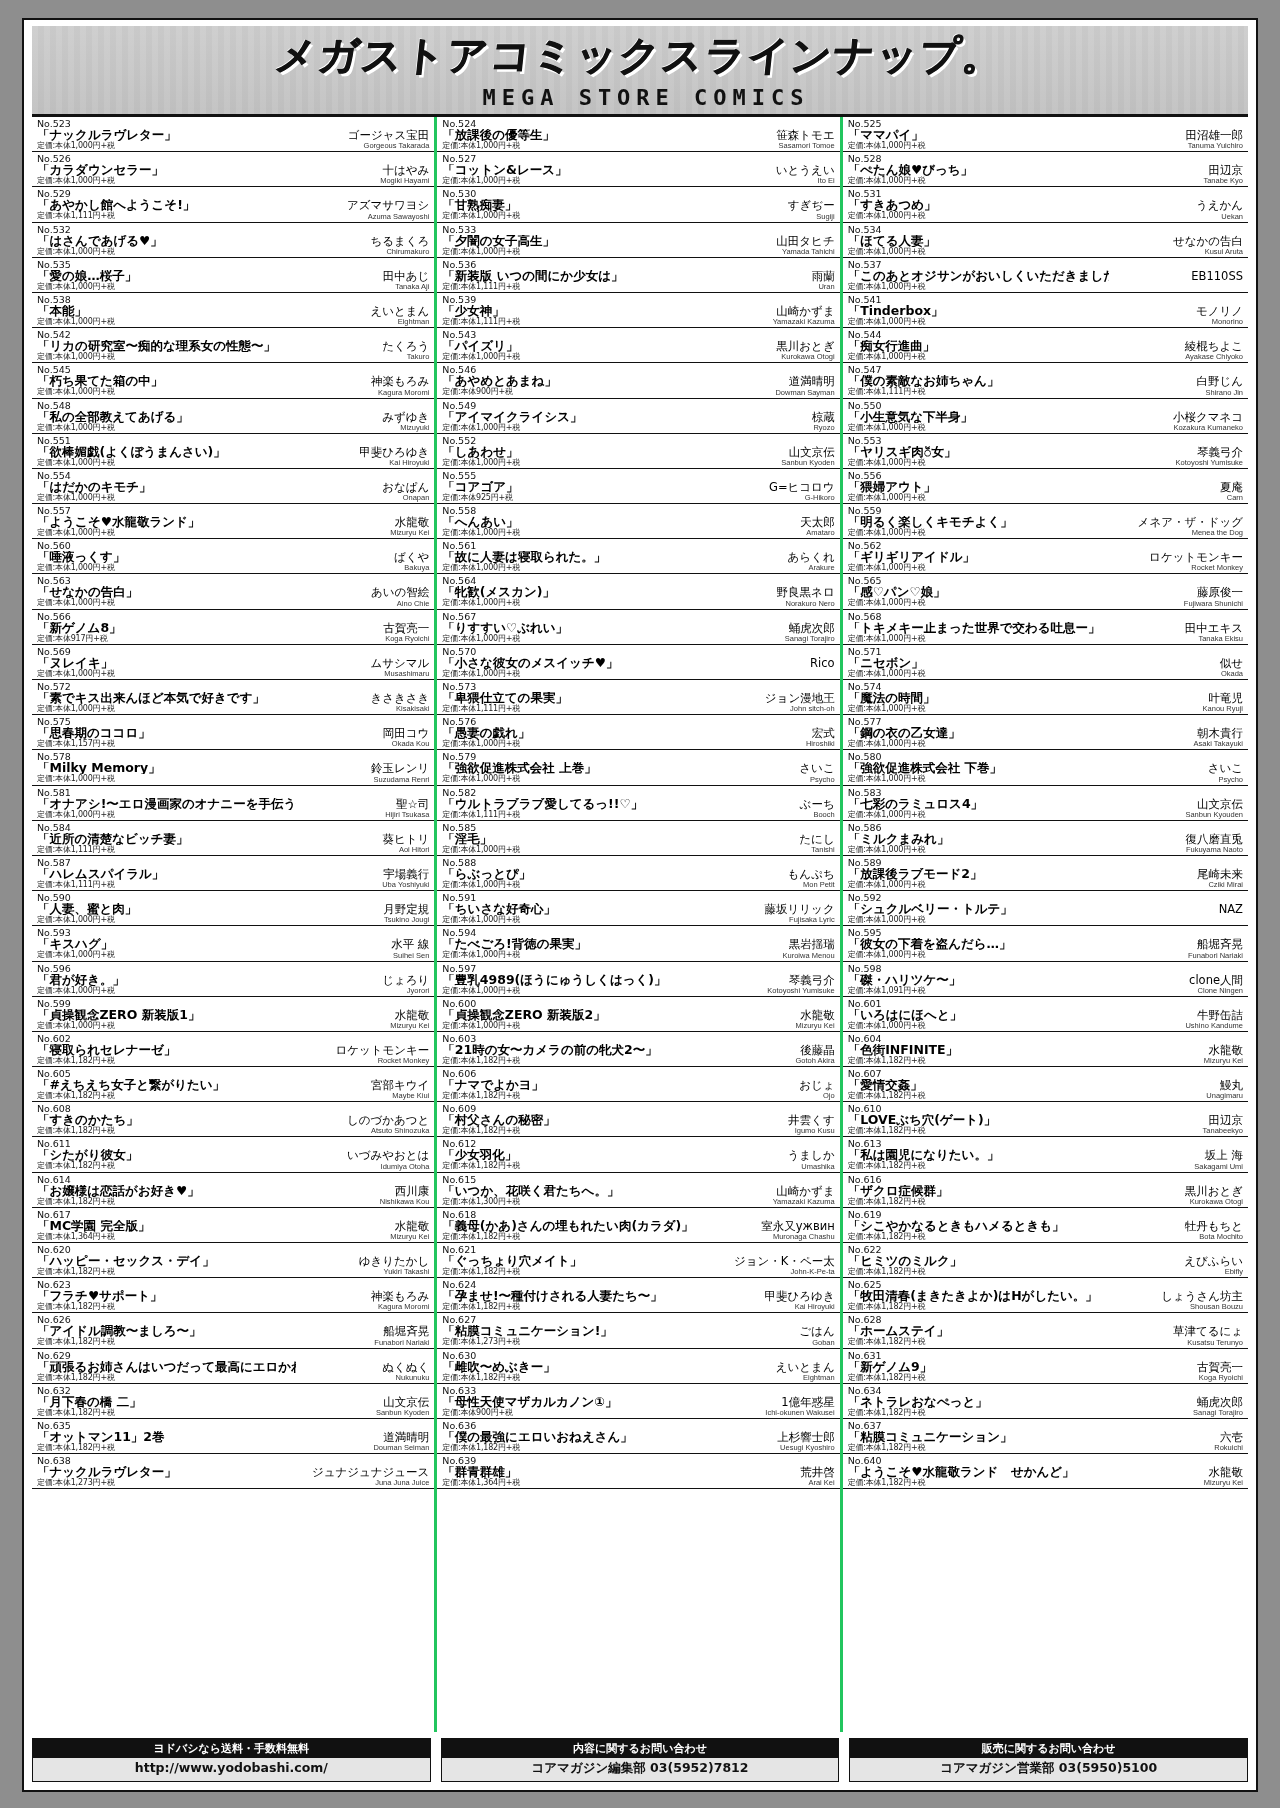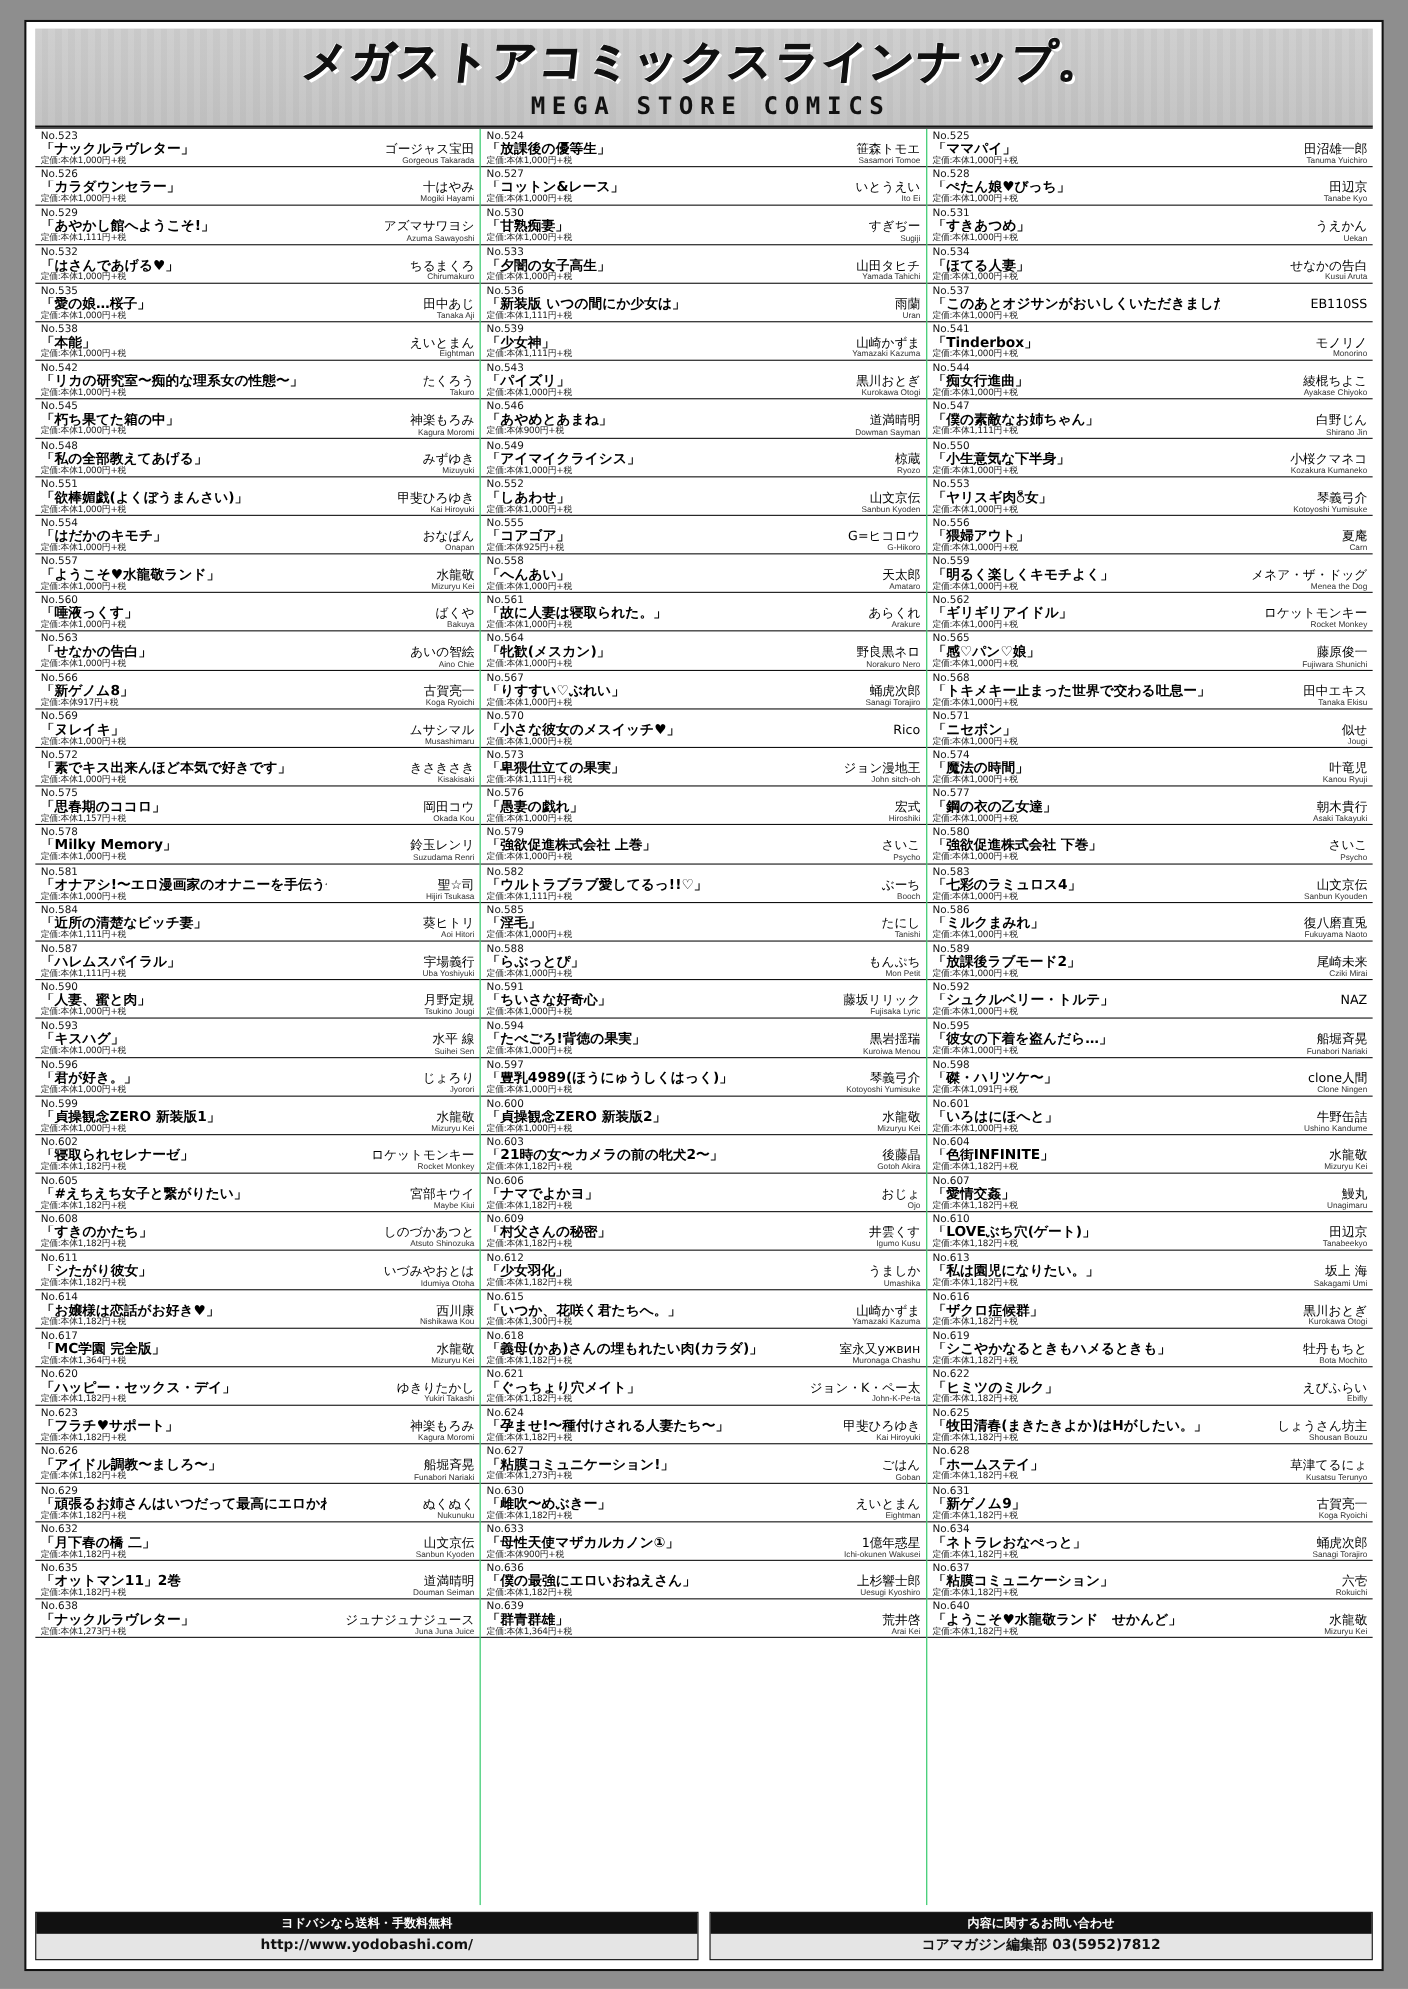--- a/index.html
+++ b/index.html
@@ -65,21 +65,21 @@
   .grid{
     flex:1 1 auto;
     display:grid;
     grid-template-columns:1fr 1fr 1fr;
     column-gap:0;
     border-top:1px solid #111;
     overflow:hidden;
   }
   .col{
     display:flex;flex-direction:column;
-    border-right:1px solid #22c55e;
+    border-right:3px solid #22c55e;
   }
   .col:last-child{border-right:none;}
   .entry{
     border-bottom:1px solid #111;
     padding:2px 5px 2px 5px;
     position:relative;
     height:35.2px;
     box-sizing:border-box;
     overflow:hidden;
   }
@@ -1010,21 +1010,21 @@
             <div class="price">定価:本体1,000円+税</div>
             <div class="romaji">Tanaka Ekisu</div>
           </div>
           <div class="entry">
             <div class="no">No.571</div>
             <div class="row2">
               <div class="ttl">「ニセボン」</div>
               <div class="author">似せ</div>
             </div>
             <div class="price">定価:本体1,000円+税</div>
-            <div class="romaji">Jougi</div>
+            <div class="romaji">Okada</div>
           </div>
           <div class="entry">
             <div class="no">No.574</div>
             <div class="row2">
               <div class="ttl">「魔法の時間」</div>
               <div class="author">叶竜児</div>
             </div>
             <div class="price">定価:本体1,000円+税</div>
             <div class="romaji">Kanou Ryuji</div>
           </div>
@@ -1231,16 +1231,20 @@
 
     <div class="footer">
         <div class="fbox">
           <span class="flabel">ヨドバシなら送料・手数料無料</span>
           <div class="fval">http://www.yodobashi.com/</div>
         </div>
         <div class="fbox">
           <span class="flabel">内容に関するお問い合わせ</span>
           <div class="fval">コアマガジン編集部 03(5952)7812</div>
         </div>
+        <div class="fbox">
+          <span class="flabel">販売に関するお問い合わせ</span>
+          <div class="fval">コアマガジン営業部 03(5950)5100</div>
+        </div>
       </div>
 
   </div>
 </div>
 
 </body></html>

